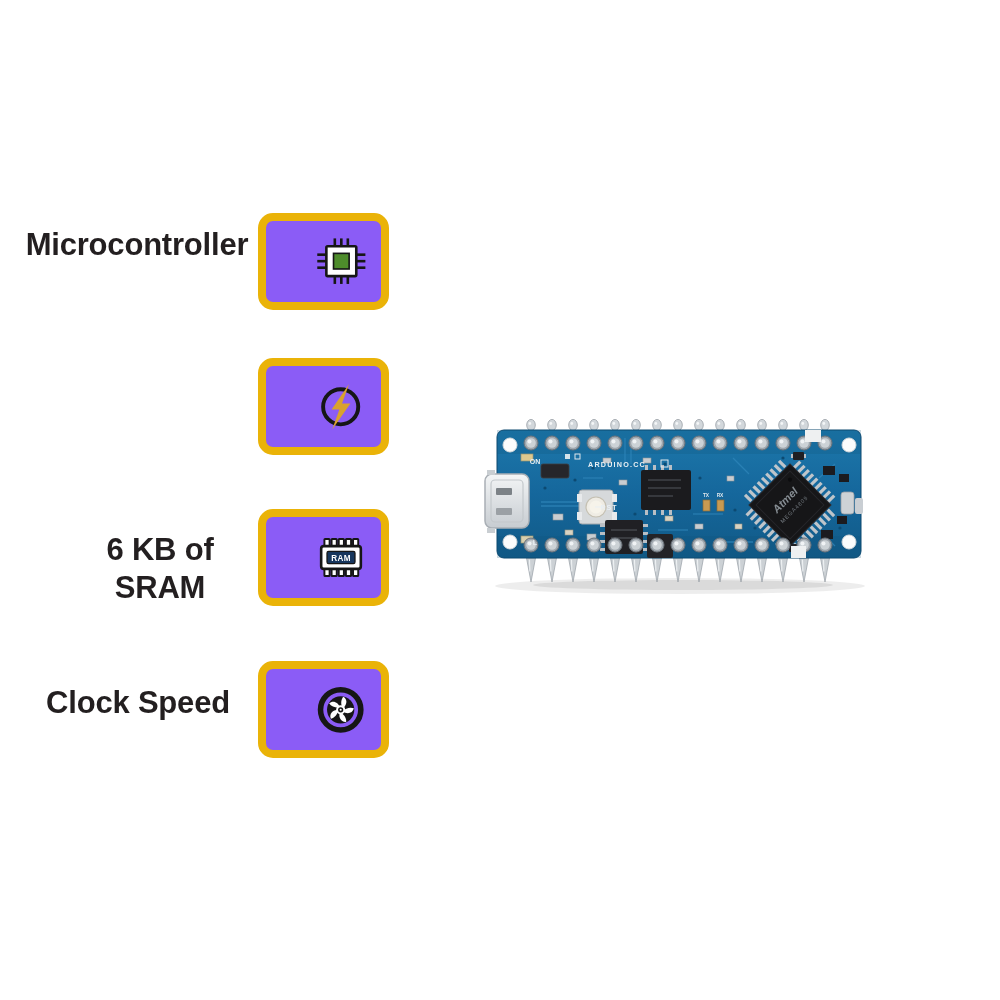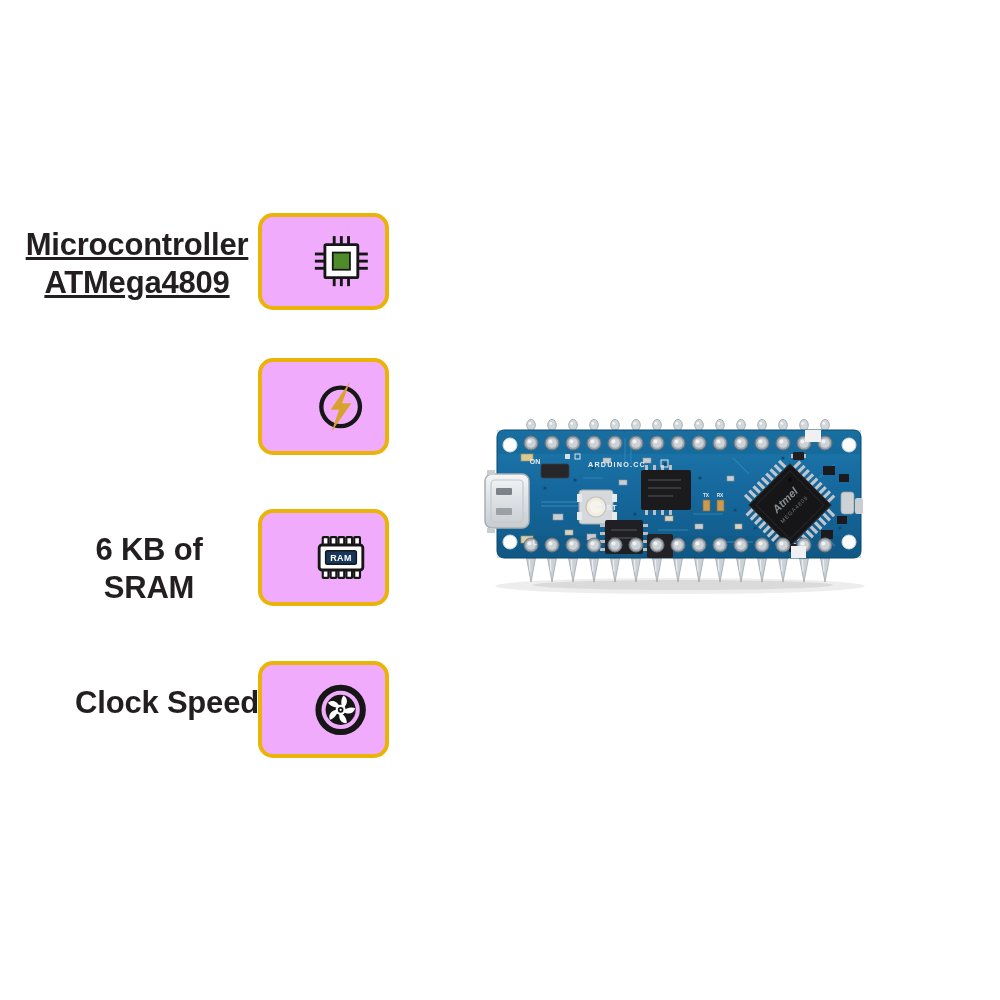--- a/index.html
+++ b/index.html
@@ -1,36 +1,35 @@
 <!DOCTYPE html>
 <html><head>
 <meta charset="utf-8">
 <style>
   html,body{margin:0;padding:0;background:#fff;}
   .canvas{position:relative;width:1000px;height:1000px;background:#ffffff;
           font-family:"Liberation Sans",sans-serif;overflow:hidden;}
   .spec-text{position:absolute;width:260px;text-align:center;font-size:31px;
              line-height:38px;font-weight:700;color:#231f20;letter-spacing:-0.2px;}
-  .t1{left:7px;top:226px;text-decoration:underline;} .t2{left:30px;top:372px;}
-  .t3{left:19px;top:531px;} .t4{left:37px;top:684px;}
-  .ico{position:absolute;left:258px;width:131px;height:97px;border:4px solid #eab308;
-       border-radius:15px;background:#f0abfc;box-sizing:border-box;padding-left:35px;}
+  .t1{left:7px;top:226px;} .t2{left:30px;top:372px;}
+  .t3{left:30px;top:531px;} .t4{left:8px;top:684px;}
+  .ico{position:absolute;left:258px;width:131px;height:97px;border:8px solid #eab308;
+       border-radius:15px;background:#8b5cf6;box-sizing:border-box;padding-left:35px;}
   .i1{top:213px;} .i2{top:358px;} .i3{top:509px;} .i4{top:661px;}
   .ico svg{width:100%;height:100%;display:block;}
   .board{position:absolute;left:483px;top:418px;width:390px;height:178px;}
   .board svg{width:100%;height:100%;display:block;}
 </style>
 </head>
 <body>
 
 <div class="canvas">
 
   <div class="spec-text t1">
     <div>Microcontroller</div>
-    <div>ATMega4809</div>
   </div>
 
   <div class="ico i1">
     <svg viewBox="0 0 123 89">
       <g stroke="#161616" stroke-width="4">
         <line x1="52" y1="9" x2="52" y2="21"></line>
           <line x1="62" y1="9" x2="62" y2="21"></line>
           <line x1="72" y1="9" x2="72" y2="21"></line>
         <line x1="52" y1="67" x2="52" y2="79"></line>
           <line x1="62" y1="67" x2="62" y2="79"></line>

